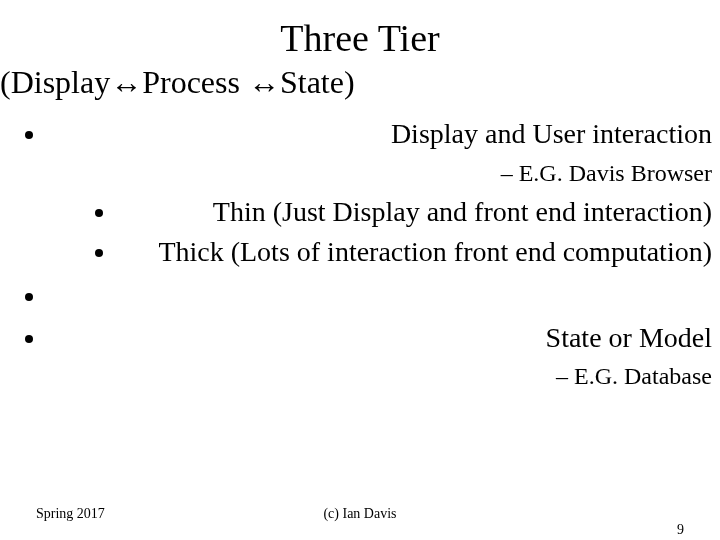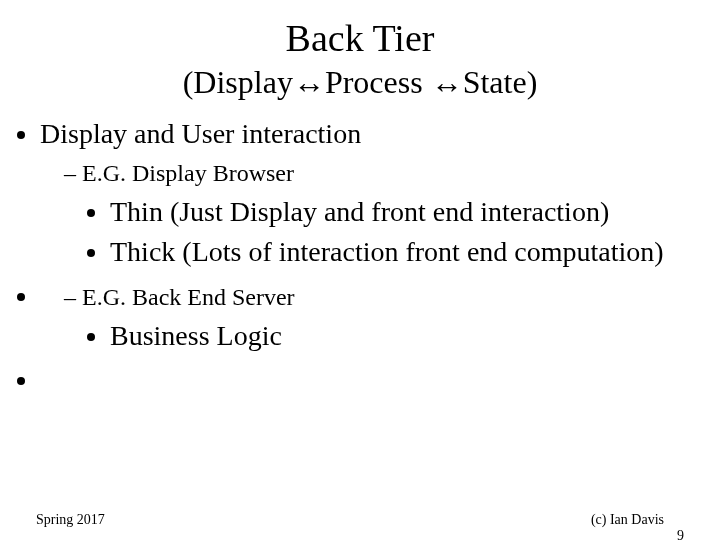--- a/index.html
+++ b/index.html
@@ -19,29 +19,29 @@
       box-sizing: border-box;
       padding-top: 16px;
     }
     .title {
       text-align: center;
       font-size: 38px;
       margin: 0;
       font-weight: normal;
     }
     .subtitle {
-      text-align: center;
       font-size: 32px;
       margin: 4px 0 14px 0;
       font-weight: normal;
     }
     ul.level1 {
       list-style: disc;
-      margin: 0;
+      margin: 8px;
       font-size: 28px;
+      text-align: right;
     }
     ul.level1 > li {
       margin-bottom: 4px;
       line-height: 1.35;
     }
     ul.level2 {
       list-style: none;
       margin: 4px 0 4px 0;
       padding-left: 24px;
       font-size: 24px;
@@ -58,71 +58,67 @@
       margin: 4px 0 6px 0;
       padding-left: 46px;
       font-size: 28px;
     }
     ul.level3 > li {
       margin-bottom: 2px;
       line-height: 1.35;
     }
     .footer {
       position: absolute;
-      bottom: 12px;
+      bottom: 18px;
       left: 0;
       width: 100%;
       font-size: 14px;
       box-sizing: border-box;
-      padding: 0 56px 0 36px;
+      padding: 0 36px 0 36px;
     }
     .footer-left {
       position: absolute;
       left: 36px;
     }
     .footer-center {
       display: block;
-      text-align: right;
+      text-align: center;
     }
     .footer-right {
       position: absolute;
       right: 36px;
     }
   </style>
 </head>
 <body>
 
 <div class="slide">
-  <h1 class="title">Back Tier</h1>
+  <h1 class="title">Three Tier</h1>
   <h2 class="subtitle">(Display↔Process ↔State)</h2>
 
   <ul class="level1">
     <li>
       <span>Display and User interaction</span>
       <ul class="level2">
         <li>
-          <span>E.G. Display Browser</span>
+          <span>E.G. Davis Browser</span>
           <ul class="level3">
             <li><span>Thin (Just Display and front end interaction)</span></li>
             <li><span>Thick (Lots of interaction front end computation)</span></li>
           </ul>
         </li>
       </ul>
     </li>
     <li>
-      <ul class="level2">
-        <li>
-          <span>E.G. Back End Server</span>
-          <ul class="level3">
-            <li><span>Business Logic</span></li>
-          </ul>
-        </li>
-      </ul>
     </li>
     <li>
+      <span>State or Model</span>
+      <ul class="level2">
+        <li><span>E.G. Database</span></li>
+      </ul>
     </li>
   </ul>
 
   <div class="footer">
     <span class="footer-left">Spring 2017</span>
     <span class="footer-center">(c) Ian Davis</span>
     <span class="footer-right">9</span>
   </div>
 </div>
 

